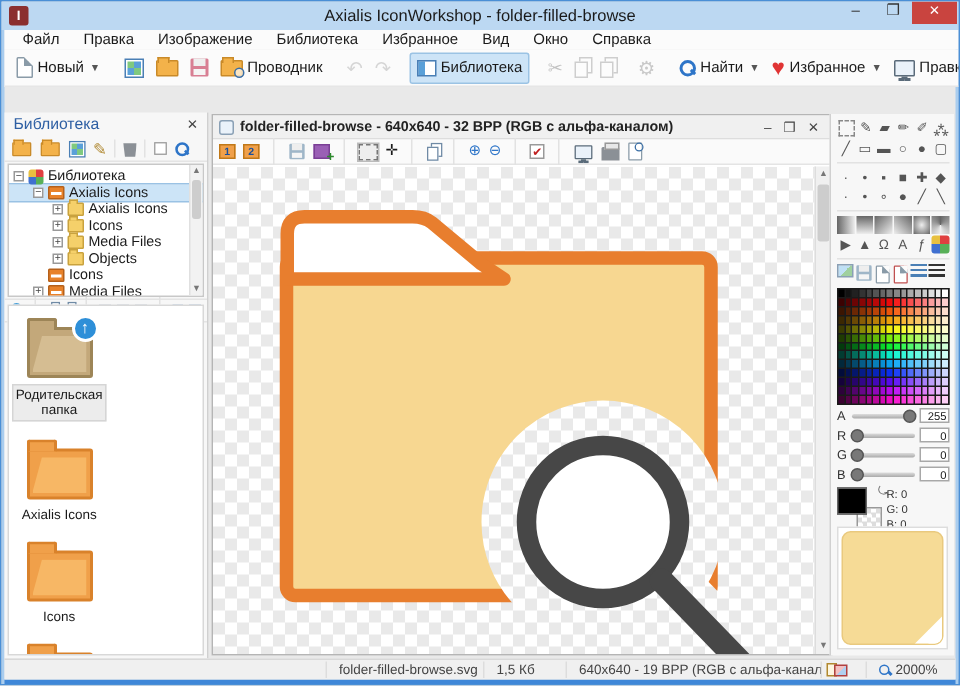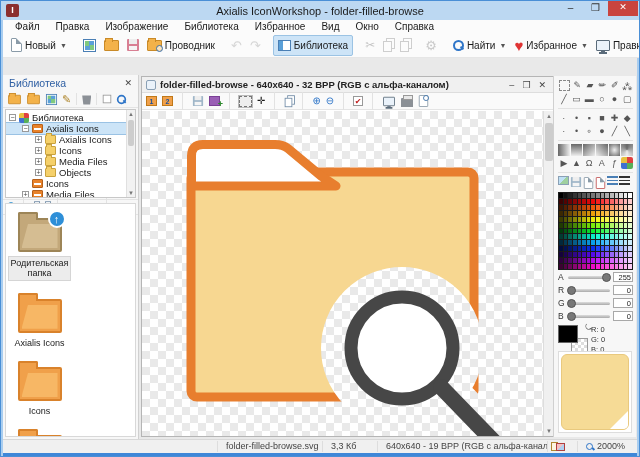--- a/index.html
+++ b/index.html
@@ -730,21 +730,21 @@
       <div class="previewthumb"></div>
     </div>
   </div>
 
   <div class="statusbar">
     <div style="flex:1"></div>
     <div class="scell" style="width:105px">
         <span>folder-filled-browse.svg</span>
       </div>
     <div class="scell" style="width:55px">
-        <span>3,3 Кб</span>
+        <span>1,5 Кб</span>
       </div>
     <div class="scell" style="width:170px">
         <span>640x640 - 19 BPP (RGB с альфа-канал</span>
         <span class="s-clip"></span>
       </div>
     <div class="scell" style="width:30px">
         <span class="s-ico"></span>
       </div>
     <div class="scell" style="width:60px">
         <span class="s-lens"></span>

